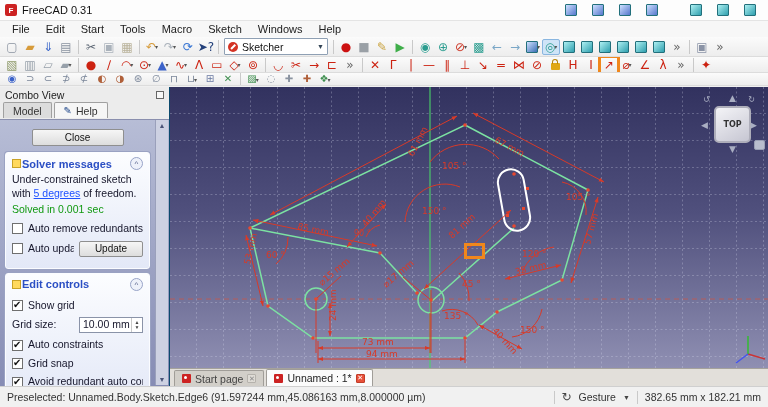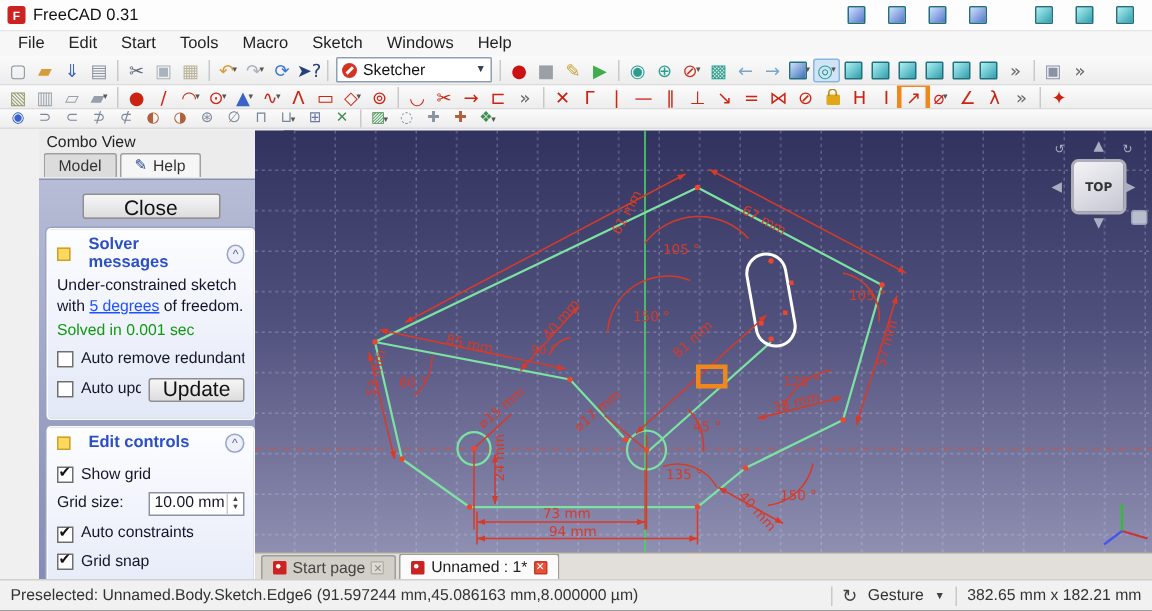--- a/index.html
+++ b/index.html
@@ -42,40 +42,40 @@
         border:1.5px solid #b8860b;border-bottom:none;border-radius:3px 3px 0 0;}
   .wb-select{width:104px;height:17px;background:#fff;border:1px solid #8fa0b4;border-radius:1px;
         display:flex;align-items:center;gap:4px;padding:0 3px;flex:none;margin:0 2px;}
   .wb-ico{width:10px;height:10px;background:#d43324;border-radius:50%;flex:none;position:relative;}
   .wb-ico::after{content:"";position:absolute;left:2px;top:4px;width:6px;height:1.5px;background:#fff;transform:rotate(-45deg);}
   .wb-label{font-size:10.5px;color:#111;flex:1;}
   .wb-caret{font-size:7px;color:#345;}
 
   
   .combo-view{position:absolute;left:0;top:87px;width:170px;height:299px;background:#ececec;
-        border-right:7px solid #0c4a6e;margin-left:26px;}
+        border-right:1px solid #0c4a6e;}
   .cv-header{height:14px;display:flex;align-items:center;justify-content:space-between;
         padding:1px 5px 0 5px;font-size:10.5px;color:#222;}
   .dock-btn{width:8px;height:8px;border:1px solid #666;background:#f8f8f8;position:relative;}
   .cv-tabs{display:flex;gap:2px;padding:1px 0 0 3px;height:17px;}
   .cv-tab{padding:1px 9px;font-size:10.5px;background:#dcdcdc;border:1px solid #a0a0a0;border-bottom:none;
         border-radius:2px 2px 0 0;color:#333;display:flex;align-items:center;gap:4px;}
   .cv-tab.active{background:#f6f6f6;}
   .pencil{color:#234a8c;font-size:10px;}
   .cv-body{position:absolute;left:0;top:32px;right:0;bottom:0;
         background:linear-gradient(#b7bdd6,#868cb4);border-top:1px solid #8a8fae;padding-right:14px;overflow:hidden;}
   .cv-scroll{position:absolute;right:1px;top:33px;bottom:1px;width:13px;background:#cdd1e2;
         border-left:1px solid #9aa0bb;display:flex;flex-direction:column;justify-content:space-between;
         align-items:center;font-size:7px;color:#4a5378;padding:2px 0;}
   .btn{background:linear-gradient(#f6f6f6,#dddddd);border:1px solid #8f8f8f;border-radius:2px;
-        font-size:14px;color:#111;display:flex;align-items:center;justify-content:center;}
+        font-size:10px;color:#111;display:flex;align-items:center;justify-content:center;}
   .close-btn{width:92px;height:17px;margin:9px auto 6px auto;}
   .section{margin:4px 5px;background:linear-gradient(#fcfdff,#e3e8f7);border:1px solid #fbfcff;
         box-shadow:0 0 0 1px #9aa2c2;border-radius:3px;padding:2px 6px 6px 6px;}
-  .sec-head{display:flex;align-items:center;gap:12px;padding:2px 0 3px 0;}
+  .sec-head{display:flex;align-items:center;gap:1px;padding:2px 0 3px 0;}
   .note-ico{width:9px;height:9px;background:#ffd95e;border:1px solid #c9a227;flex:none;}
   .sec-title{font-size:11px;font-weight:bold;color:#2b4fc4;}
   .collapse{margin-left:auto;width:13px;height:13px;border:1px solid #98a4c8;border-radius:50%;
         font-size:8px;color:#55608a;display:flex;align-items:center;justify-content:center;background:#eef1fa;}
   .sec-body{font-size:10.5px;color:#15152a;line-height:1.3;}
   .link{color:#1f51ff;text-decoration:underline;}
   .solved{color:#119911;margin:3px 0 2px 0;}
   .cb-row{display:flex;align-items:center;gap:5px;margin:5px 0;}
   .cb{width:11px;height:11px;background:#fff;border:1px solid #6f6f6f;position:relative;flex:none;}
   .cb.checked::after{content:"✔";position:absolute;top:-3px;left:0;font-size:10px;color:#111;}

